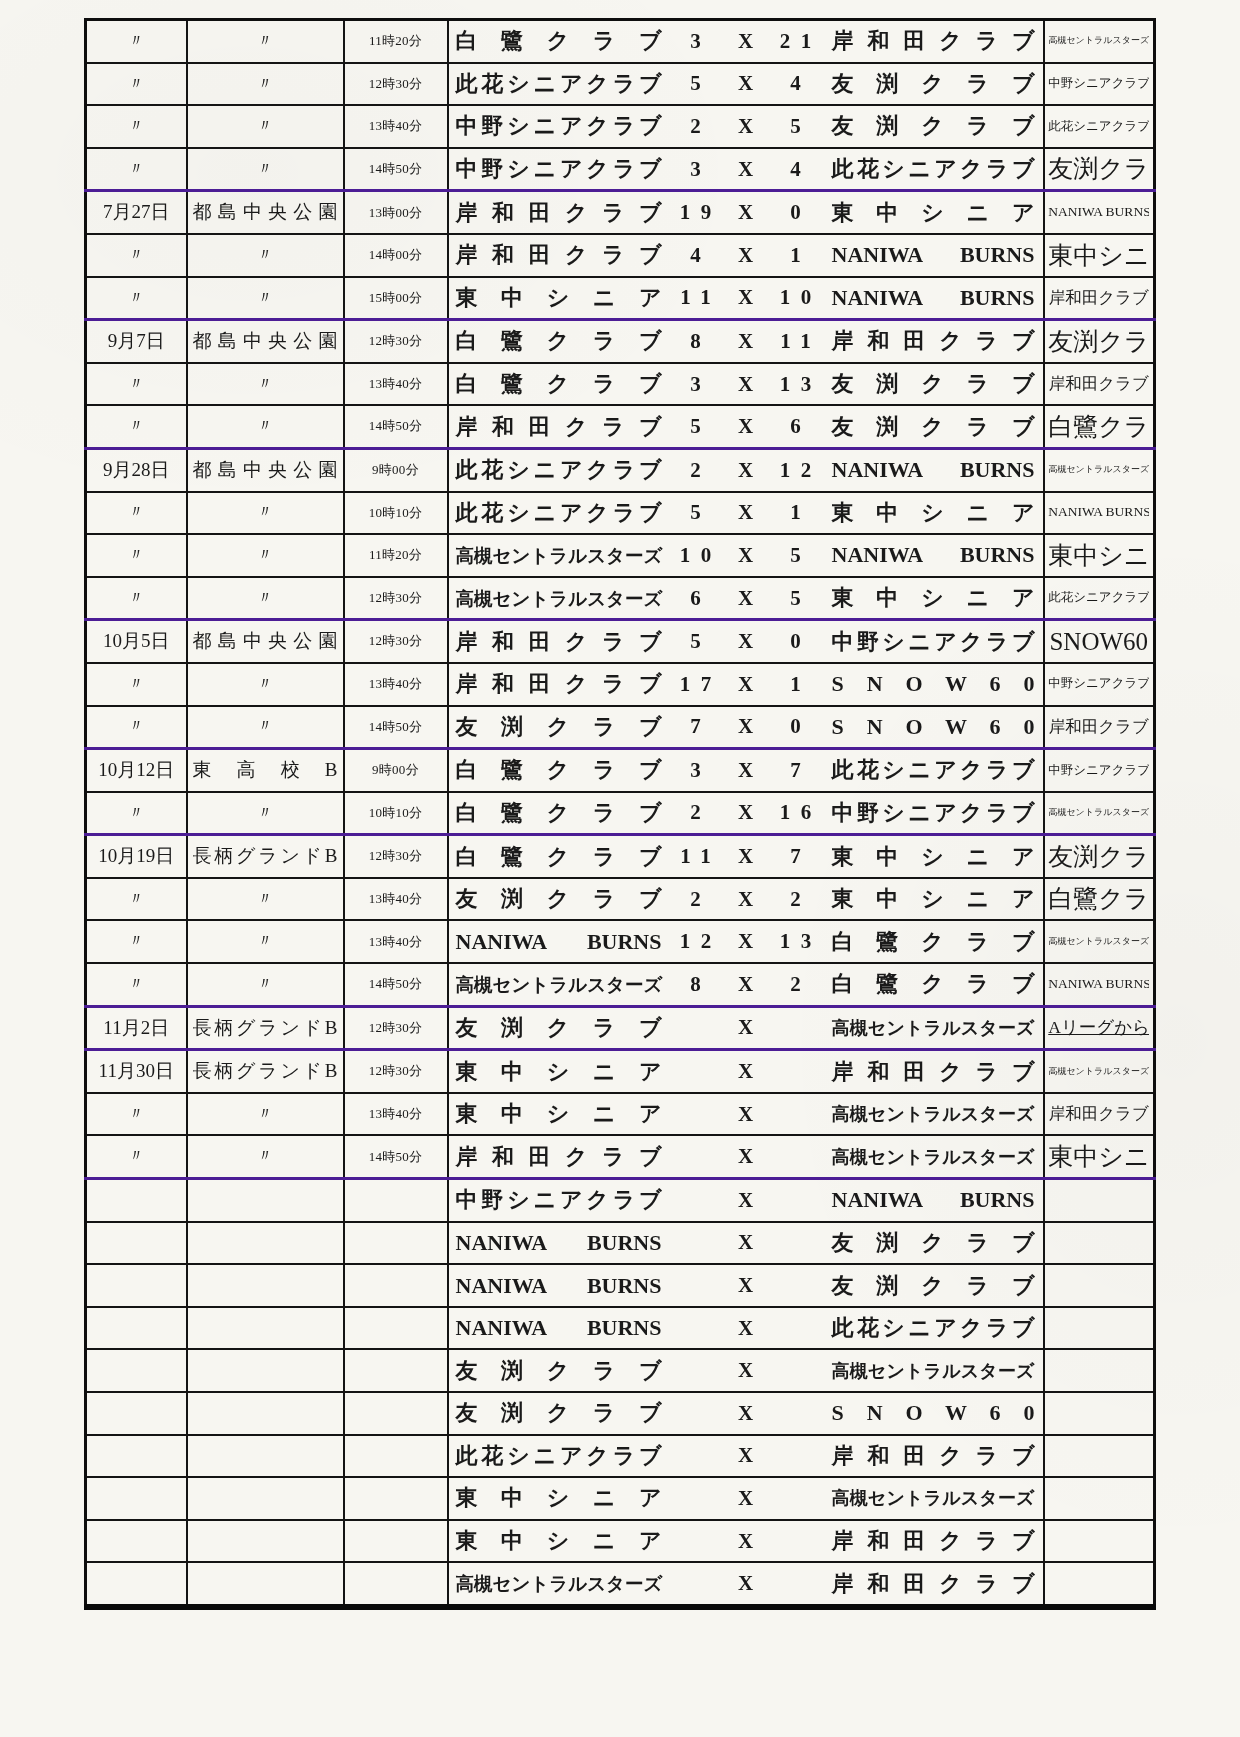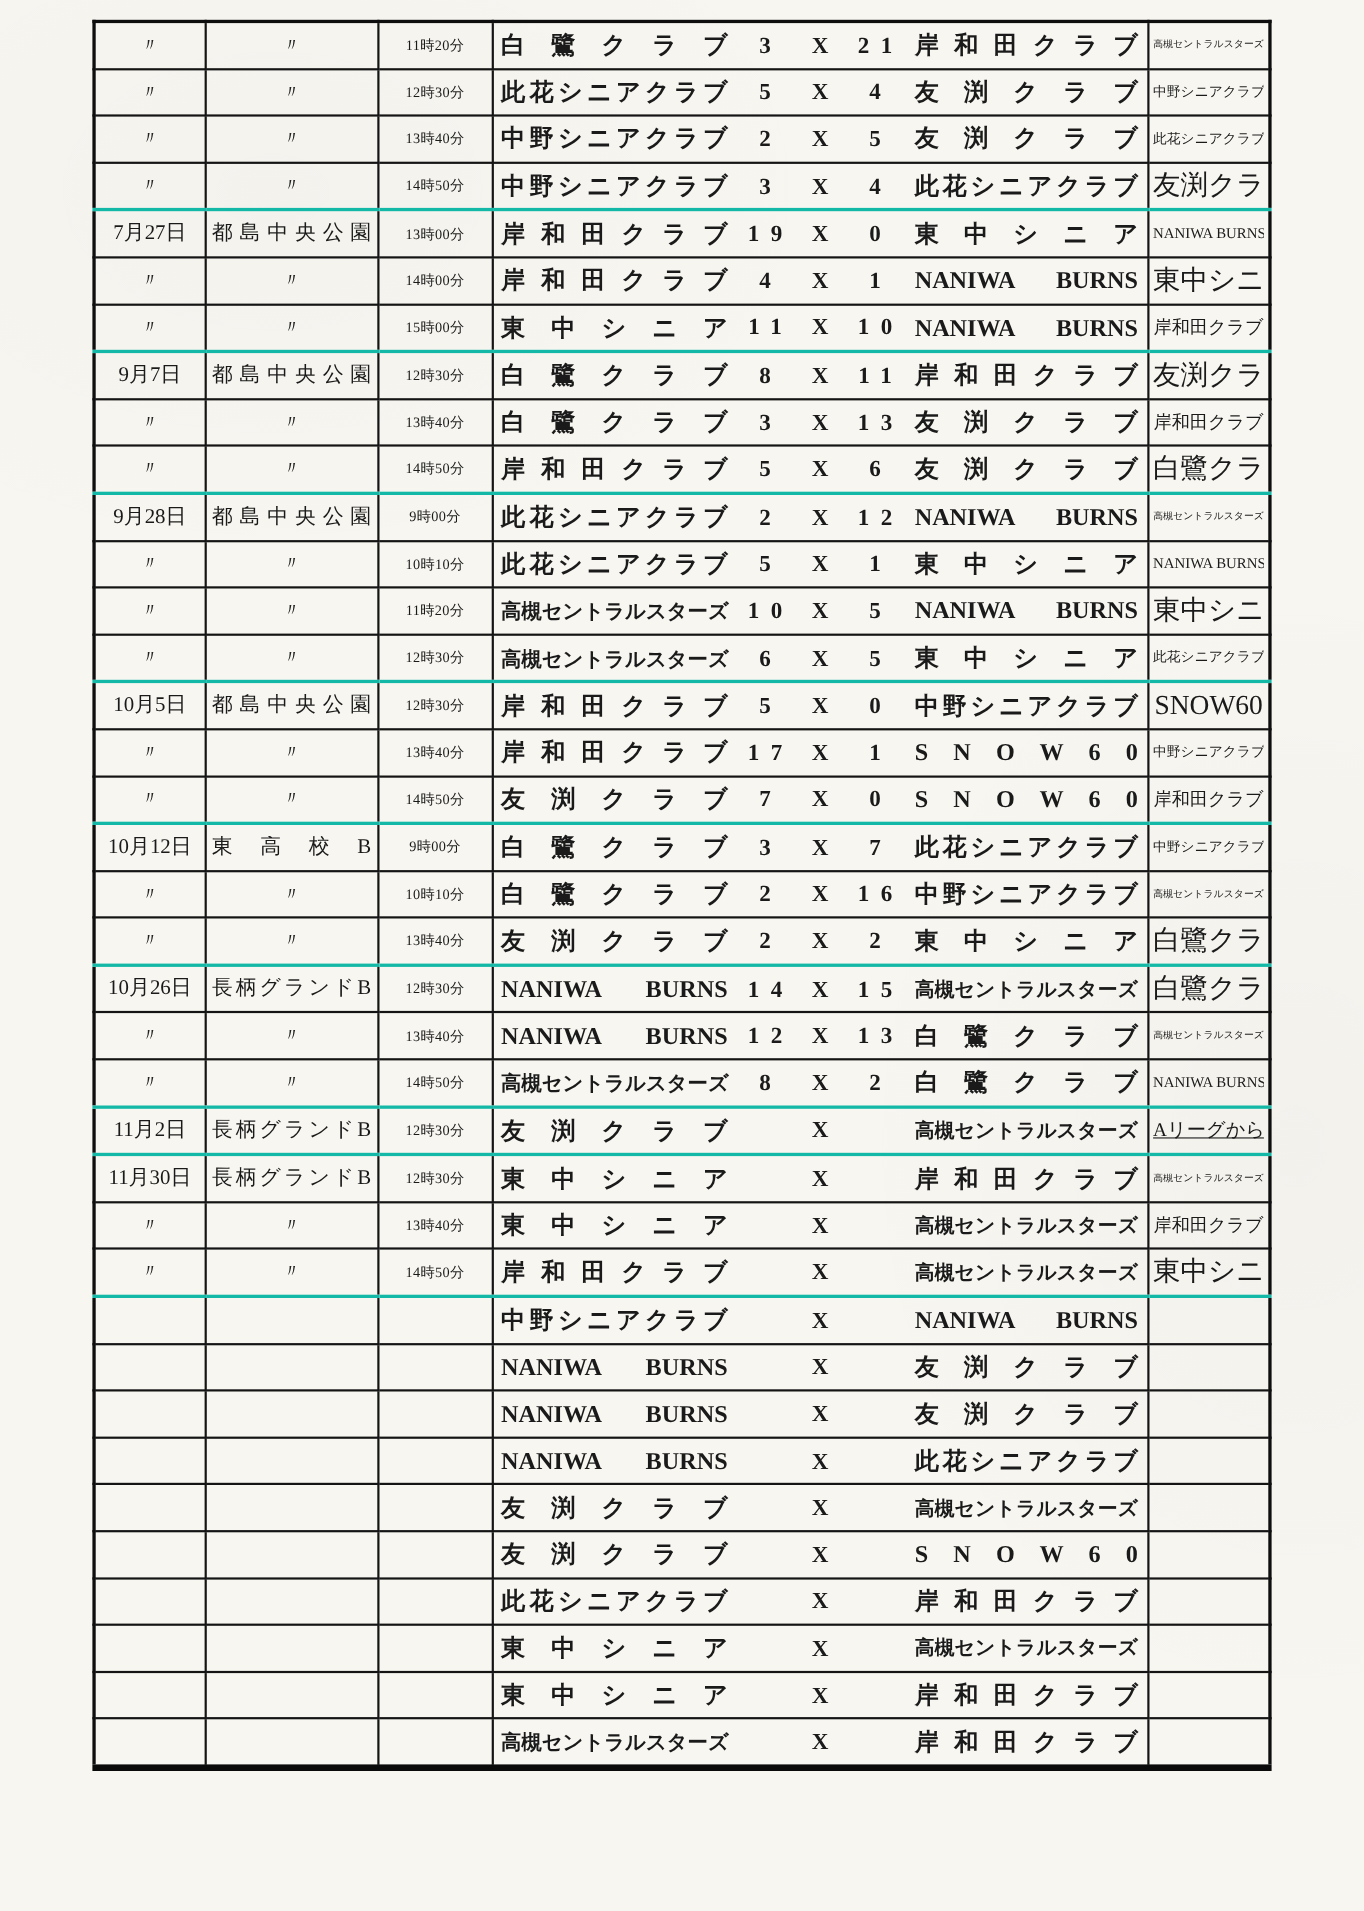--- a/index.html
+++ b/index.html
@@ -17,21 +17,21 @@
     width:1069px;
     border-collapse:collapse;table-layout:fixed;
     border:3px solid #0e0e0e;
     border-bottom:6px solid #0a0a0a;
     background:transparent;
   }
   td{
     border:2px solid #141414;
     height:40.6px;padding:0;overflow:hidden;vertical-align:middle;
   }
-  tr.grp td{border-top:3px solid #14b8a6;}
+  tr.grp td{border-top:3px solid #4c1d95;}
   .cell{
     white-space:nowrap;overflow:hidden;line-height:1.1;
   }
   .ctr{text-align:center;}
   .jst{text-align:justify;text-align-last:justify;}
   .c-date .cell{font-size:19px;width:93px;margin:0 auto;}
   .c-loc  .cell{font-size:19px;width:145px;margin:0 auto;}
   .c-time .cell{font-size:13px;width:96px;margin:0 auto;letter-spacing:0.02em;}
   .dit{text-align:center !important;text-align-last:center !important;font-size:17px !important;color:#222;}
   .mrow{display:flex;align-items:center;height:100%;font-weight:bold;}
@@ -484,60 +484,60 @@
         <span class="score">2</span>
         <span class="xsep">X</span>
         <span class="score">16</span>
         <span class="away fit jst">中野シニアクラブ</span>
       </div>
     </td>
     <td class="c-duty">
       <div class="cell fit duty" style="font-size: 9px;">高槻セントラルスターズ</div>
     </td>
   </tr>
+      <tr class="grp">
+    <td class="c-date">
+      <div class="cell fit ctr">10月19日</div>
+    </td>
+    <td class="c-loc">
+      <div class="cell fit jst">長柄グランドB</div>
+    </td>
+    <td class="c-time">
+      <div class="cell fit ctr">12時30分</div>
+    </td>
+    <td class="c-match">
+      <div class="mrow">
+        <span class="home fit jst">白 鷺 ク ラ ブ</span>
+        <span class="score">11</span>
+        <span class="xsep">X</span>
+        <span class="score">7</span>
+        <span class="away fit jst">東 中 シ ニ ア</span>
+      </div>
+    </td>
+    <td class="c-duty">
+      <div class="cell fit duty">友渕クラブ</div>
+    </td>
+  </tr>
       <tr>
     <td class="c-date">
       <div class="cell fit ctr dit">〃</div>
     </td>
     <td class="c-loc">
       <div class="cell fit jst dit">〃</div>
     </td>
     <td class="c-time">
       <div class="cell fit ctr">13時40分</div>
     </td>
     <td class="c-match">
       <div class="mrow">
         <span class="home fit jst">友 渕 ク ラ ブ</span>
         <span class="score">2</span>
         <span class="xsep">X</span>
         <span class="score">2</span>
         <span class="away fit jst">東 中 シ ニ ア</span>
-      </div>
-    </td>
-    <td class="c-duty">
-      <div class="cell fit duty">白鷺クラブ</div>
-    </td>
-  </tr>
-      <tr class="grp">
-    <td class="c-date">
-      <div class="cell fit ctr">10月26日</div>
-    </td>
-    <td class="c-loc">
-      <div class="cell fit jst">長柄グランドB</div>
-    </td>
-    <td class="c-time">
-      <div class="cell fit ctr">12時30分</div>
-    </td>
-    <td class="c-match">
-      <div class="mrow">
-        <span class="home fit jst">NANIWA BURNS</span>
-        <span class="score">14</span>
-        <span class="xsep">X</span>
-        <span class="score">15</span>
-        <span class="away fit jst" style="font-size: 18px;">高槻セントラルスターズ</span>
       </div>
     </td>
     <td class="c-duty">
       <div class="cell fit duty">白鷺クラブ</div>
     </td>
   </tr>
       <tr>
     <td class="c-date">
       <div class="cell fit ctr dit">〃</div>
     </td>

